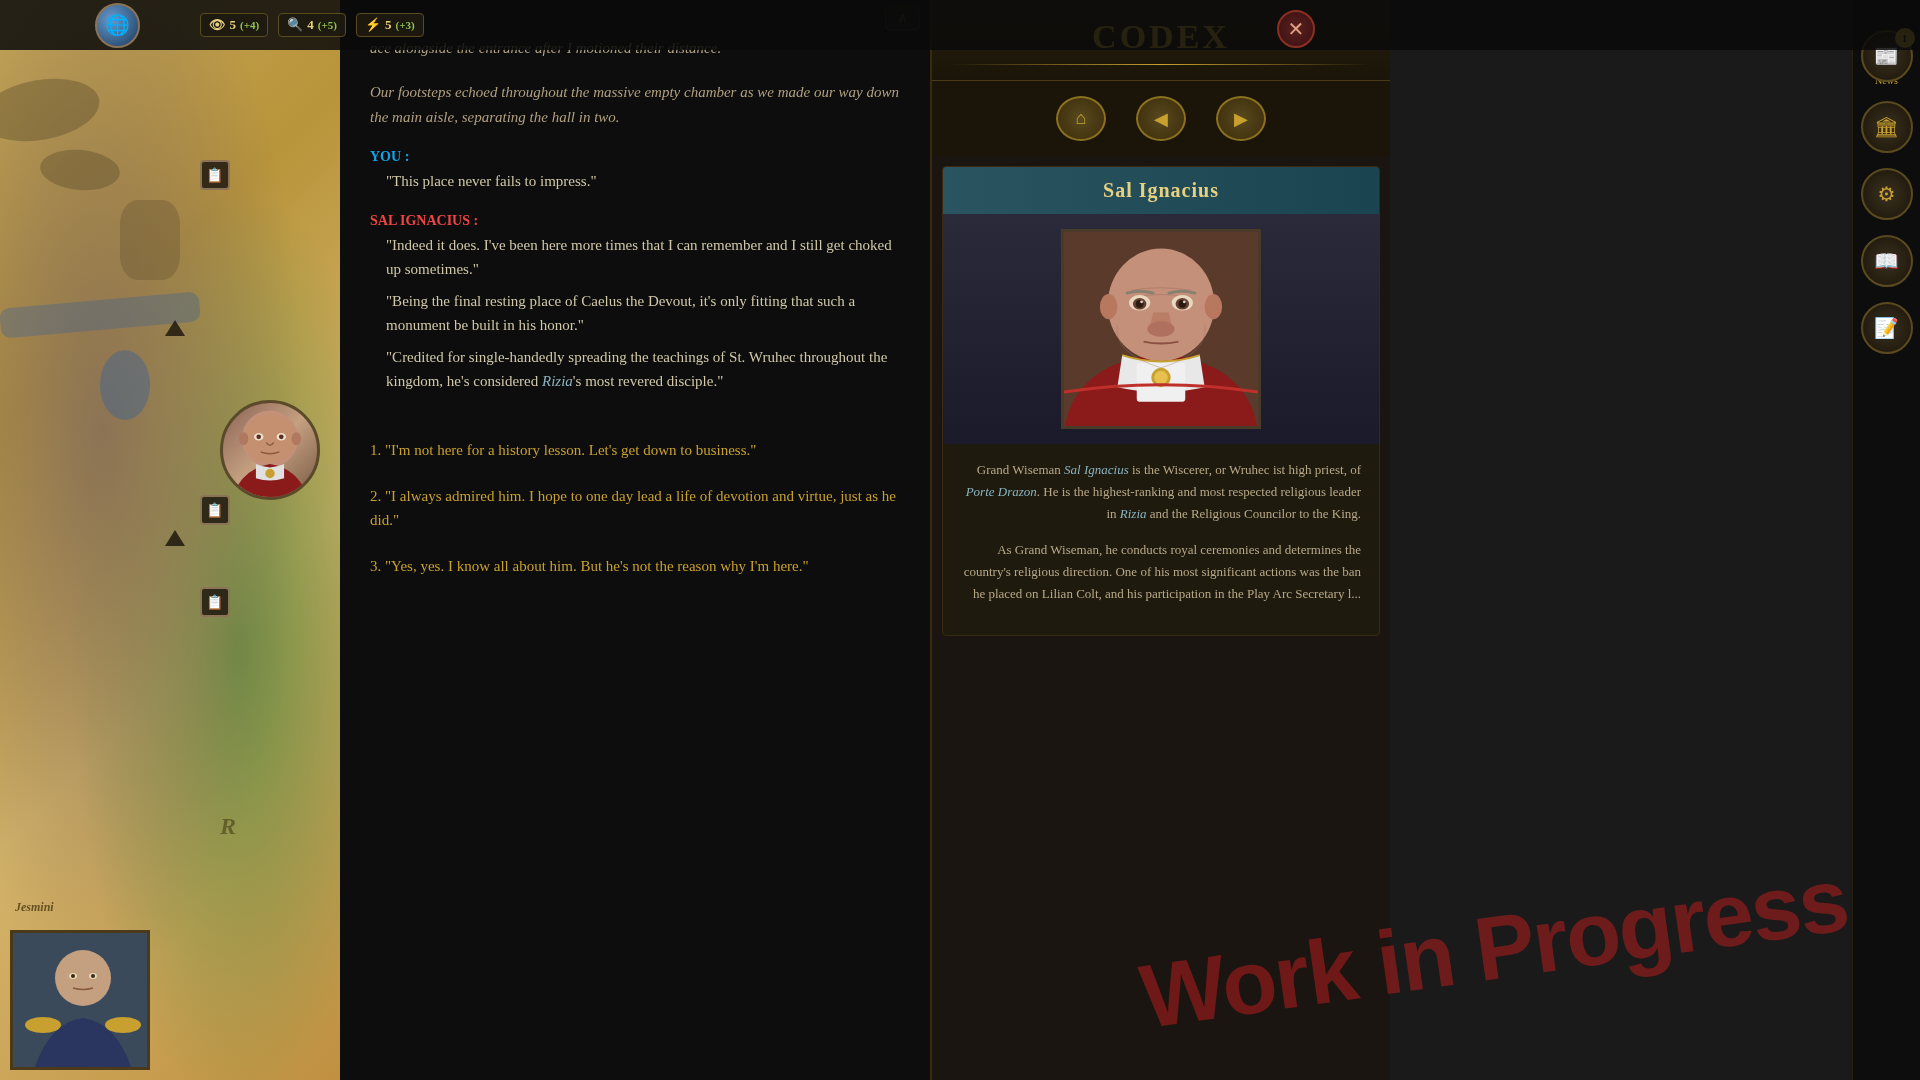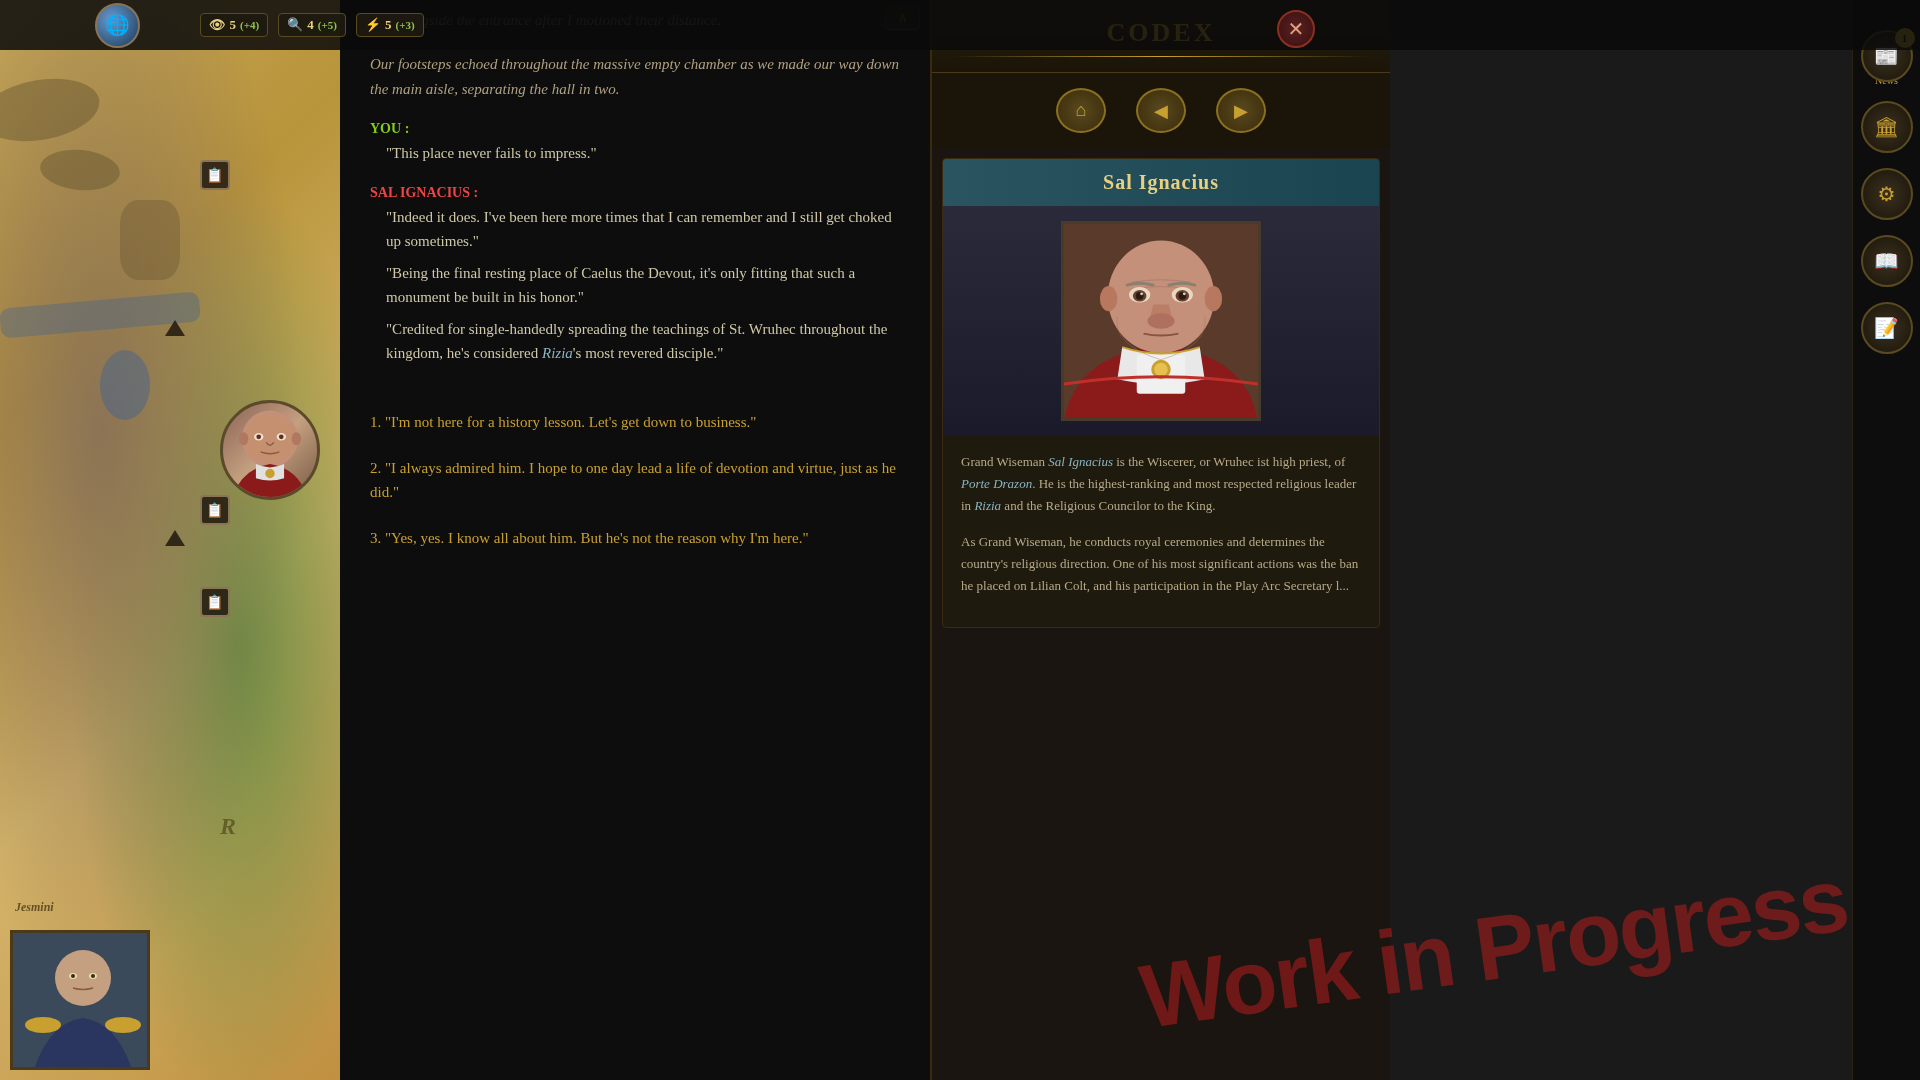--- a/index.html
+++ b/index.html
@@ -149,21 +149,21 @@
       background: #0d0d0d;
       overflow: hidden;
     }
 
     .dialogue-scroll {
       position: absolute;
       top: 0;
       left: 0;
       right: 0;
       bottom: 0;
-      padding: 8px 30px;
+      padding: 36px 30px;
       overflow-y: auto;
     }
 
     .dialogue-scroll::-webkit-scrollbar { width: 6px; }
     .dialogue-scroll::-webkit-scrollbar-track { background: #1a1a1a; }
     .dialogue-scroll::-webkit-scrollbar-thumb { background: #4a3a1a; }
 
     .collapse-btn {
       position: absolute;
       top: 5px;
@@ -183,21 +183,21 @@
 
     .narration-text {
       color: #b0a080;
       font-style: italic;
       font-size: 15px;
       line-height: 1.7;
       margin-bottom: 18px;
     }
 
     .speaker-you {
-      color: #84cc16;
+      color: #0ea5e9;
       font-size: 14px;
       font-weight: bold;
       margin-bottom: 4px;
     }
 
     .speaker-sal {
       color: #ef4444;
       font-size: 14px;
       font-weight: bold;
       margin-bottom: 4px;
@@ -242,21 +242,21 @@
 
     .codex-header {
       background: linear-gradient(180deg, #2a2010 0%, #1a1508 100%);
       padding: 18px 20px 15px;
       border-bottom: 1px solid #4a3a1a;
       text-align: center;
     }
 
     .codex-title {
       color: #c8a030;
-      font-size: 26px;
+      font-size: 34px;
       font-weight: bold;
       letter-spacing: 3px;
       text-transform: uppercase;
     }
 
     .codex-divider {
       height: 1px;
       background: linear-gradient(90deg, transparent, #c8a030, transparent);
       margin: 8px 0 0;
     }
@@ -337,20 +337,21 @@
 
     .codex-body-text {
       padding: 15px 18px;
       color: #b8a888;
       font-size: 13px;
       line-height: 1.7;
     }
 
     .codex-body-text p {
       margin-bottom: 14px;
+      text-align: right;
     }
 
     .codex-link {
       color: #8ab4c0;
       cursor: pointer;
       font-style: italic;
     }
 
     
     #right-sidebar {

